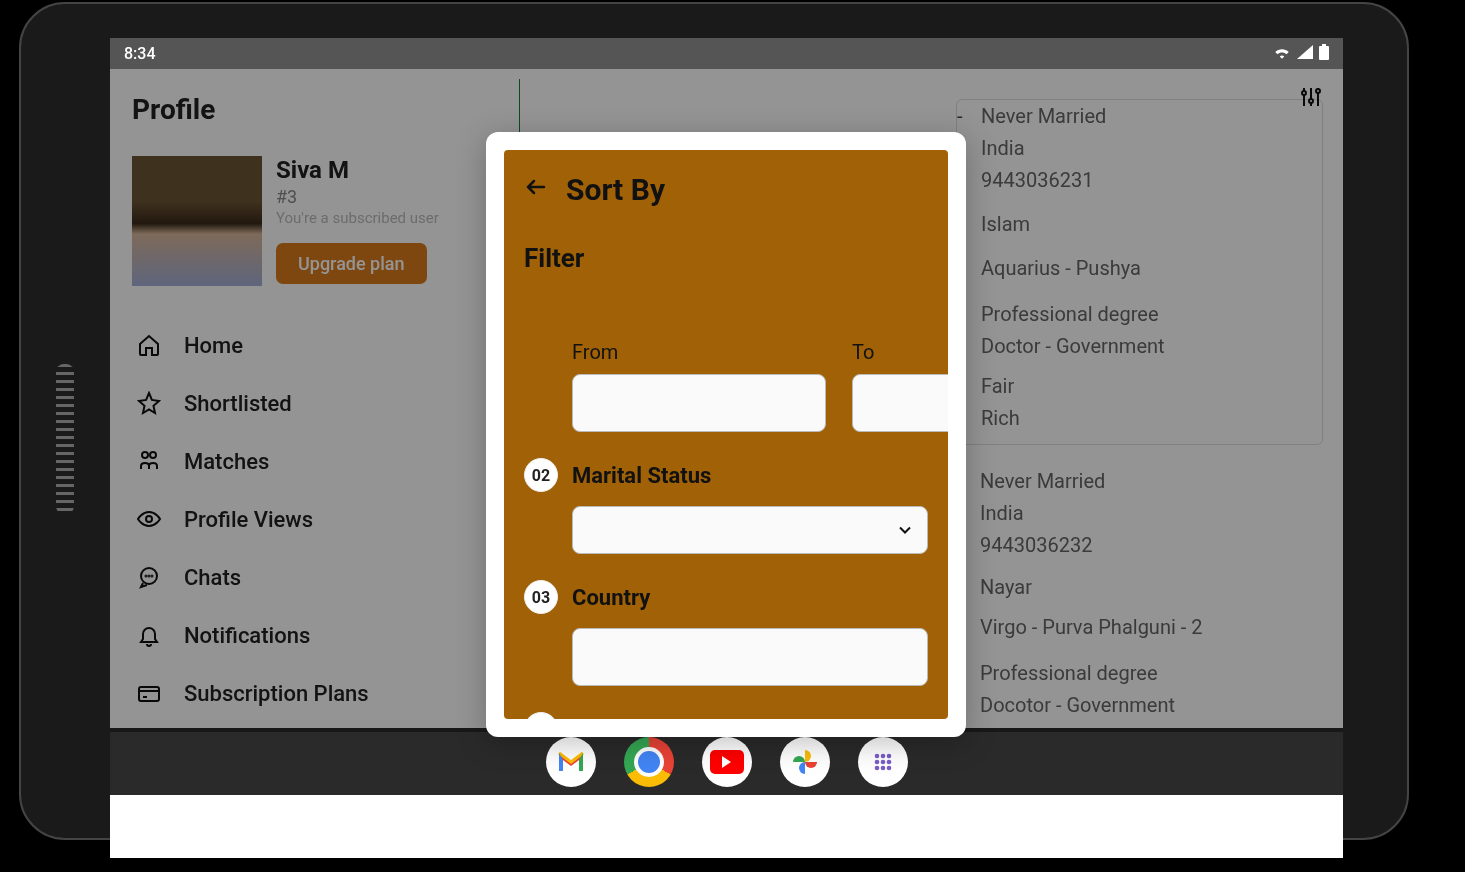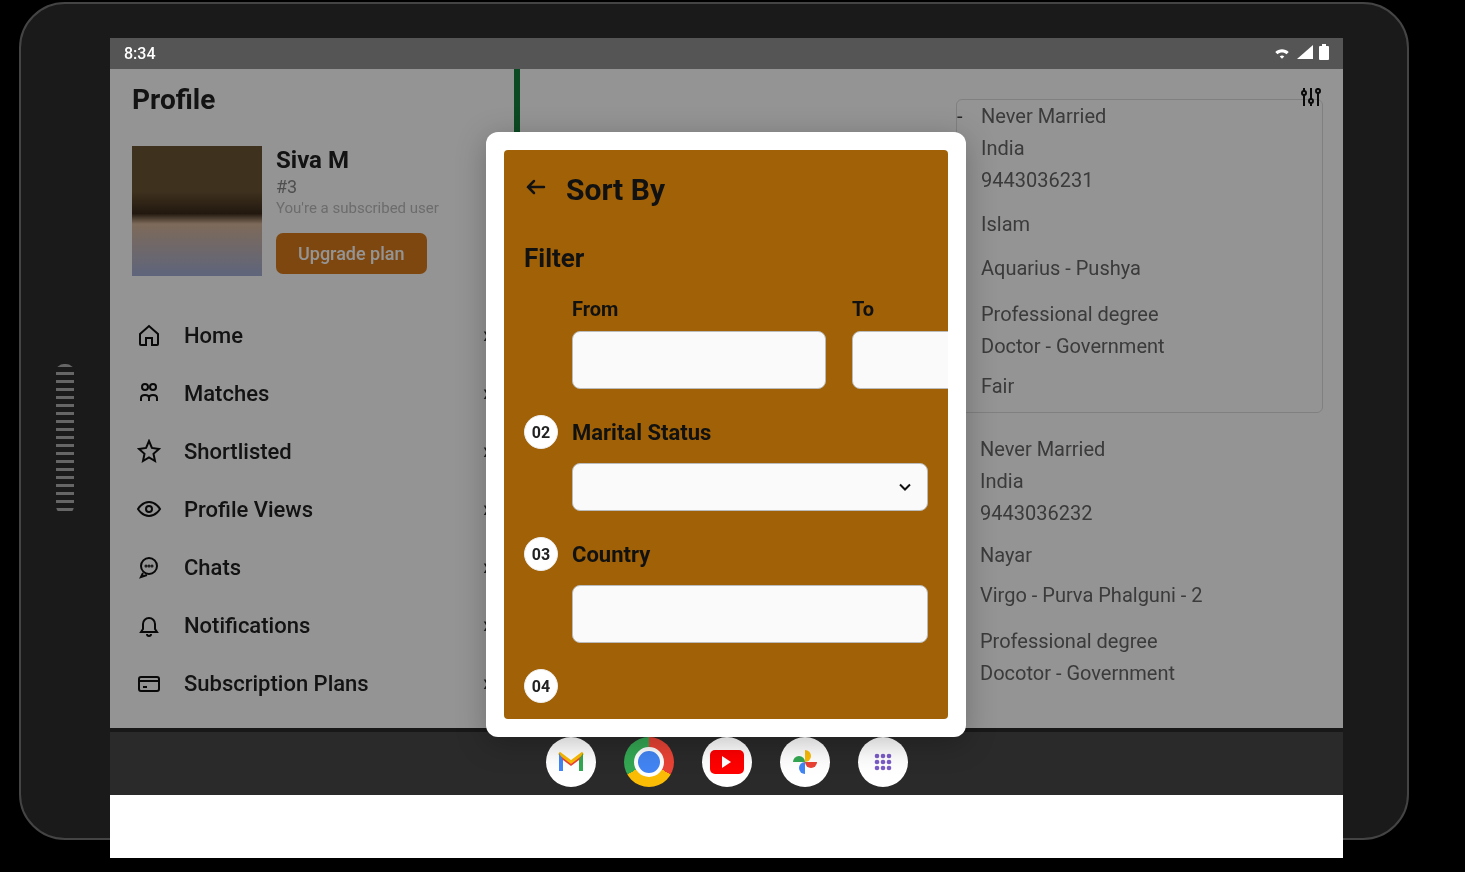--- a/index.html
+++ b/index.html
@@ -51,23 +51,24 @@
   .dim-overlay {
     position: absolute;
     inset: 0;
     background: rgba(0,0,0,0.42);
     z-index: 25;
   }
 
   .sidebar {
     width: 410px;
     padding: 14px 20px 0 22px;
-    border-right: 6px solid #15803d;
+    border-right: 1px solid #15803d;
     position: relative;
     z-index: 10;
+    margin-top: 10px;
   }
   .sidebar-title { font-size: 28px; font-weight: 700; color: #222; margin-bottom: 30px; }
 
   .profile-block { display: flex; gap: 14px; align-items: flex-start; margin-bottom: 30px; }
   .avatar { width: 130px; height: 130px; background: linear-gradient(180deg, #6c5535 0%, #6c5535 35%, #3b2a1a 52%, #d8b79a 60%, #a3aed6 100%); flex: none; }
   .profile-meta { flex: 1; }
   .profile-name { font-size: 24px; font-weight: 700; color: #222; }
   .profile-id { font-size: 18px; color: #888; margin-top: 2px; }
   .profile-sub { font-size: 15px; color: #bbb; margin-top: 2px; }
   .upgrade-btn { margin-top: 16px; background: #d97b1a; color: #fff; border: none; border-radius: 7px; padding: 10px 22px; font-size: 18px; font-weight: 500; cursor: pointer; }
@@ -138,21 +139,21 @@
     justify-content: center;
     font-size: 16px;
     font-weight: 700;
     color: #222;
     border: 1px solid #eee;
   }
   .filter-label { font-size: 22px; font-weight: 700; color: #111; }
 
   .range-row { display: flex; gap: 26px; padding-left: 48px; }
   .range-col { flex: 1; display: flex; flex-direction: column; gap: 10px; }
-  .range-caption { font-size: 20px; font-weight: 700; color: #111; }
+  .range-caption { font-size: 20px; font-weight: 400; color: #111; margin-top: 43px; }
   .range-input {
     height: 58px;
     background: #fafafa;
     border: 1px solid #bbb;
     border-radius: 8px;
     padding: 0 12px;
     font-size: 18px;
   }
 
   .select-wrap { padding-left: 48px; position: relative; }
@@ -277,37 +278,37 @@
                   </svg>
               </span>
               <span>Home</span>
             </span>
             <span class="nav-chevron">›</span>
           </li>
           <li class="nav-item">
             <span class="nav-left">
               <span class="nav-icon">
                 <svg width="24" height="24" viewBox="0 0 24 24" fill="none" stroke="#111" stroke-width="2">
+                    <path d="M12 2l2.9 6.9L22 10l-5.5 4.8L18 22l-6-3.5L6 22l1.5-7.2L2 10l7.1-1.1z"></path>
+                  </svg>
+              </span>
+              <span>Shortlisted</span>
+            </span>
+            <span class="nav-chevron">›</span>
+          </li>
+          <li class="nav-item">
+            <span class="nav-left">
+              <span class="nav-icon">
+                <svg width="24" height="24" viewBox="0 0 24 24" fill="none" stroke="#111" stroke-width="2">
                     <circle cx="8" cy="6" r="3"></circle>
                     <circle cx="16" cy="6" r="3"></circle>
                     <path d="M4 20v-3c0-2 2-3 4-3s4 1 4 3M12 20v-3c0-2 2-3 4-3s4 1 4 3v3"></path>
                   </svg>
               </span>
               <span>Matches</span>
-            </span>
-            <span class="nav-chevron">›</span>
-          </li>
-          <li class="nav-item">
-            <span class="nav-left">
-              <span class="nav-icon">
-                <svg width="24" height="24" viewBox="0 0 24 24" fill="none" stroke="#111" stroke-width="2">
-                    <path d="M12 2l2.9 6.9L22 10l-5.5 4.8L18 22l-6-3.5L6 22l1.5-7.2L2 10l7.1-1.1z"></path>
-                  </svg>
-              </span>
-              <span>Shortlisted</span>
             </span>
             <span class="nav-chevron">›</span>
           </li>
           <li class="nav-item">
             <span class="nav-left">
               <span class="nav-icon">
                 <svg width="26" height="24" viewBox="0 0 24 24" fill="none" stroke="#111" stroke-width="2">
                     <path d="M1 12s4-7 11-7 11 7 11 7-4 7-11 7S1 12 1 12z"></path>
                     <circle cx="12" cy="12" r="3"></circle>
                   </svg>
@@ -404,20 +405,24 @@
                   <span>Professional degree</span>
                 </div>
               <div class="detail-item">
                   <span class="detail-dash">-</span>
                   <span>Doctor - Government</span>
                 </div>
               <div style="height:8px"></div>
               <div class="detail-item">
                   <span class="detail-dash">-</span>
                   <span>Fair</span>
+                </div>
+              <div class="detail-item">
+                  <span class="detail-dash">-</span>
+                  <span>Rich</span>
                 </div>
             </div>
 
             <div>
               <div class="detail-item">
                   <span class="detail-dash">-</span>
                   <span>Never Married</span>
                 </div>
               <div class="detail-item">
                   <span class="detail-dash">-</span>

